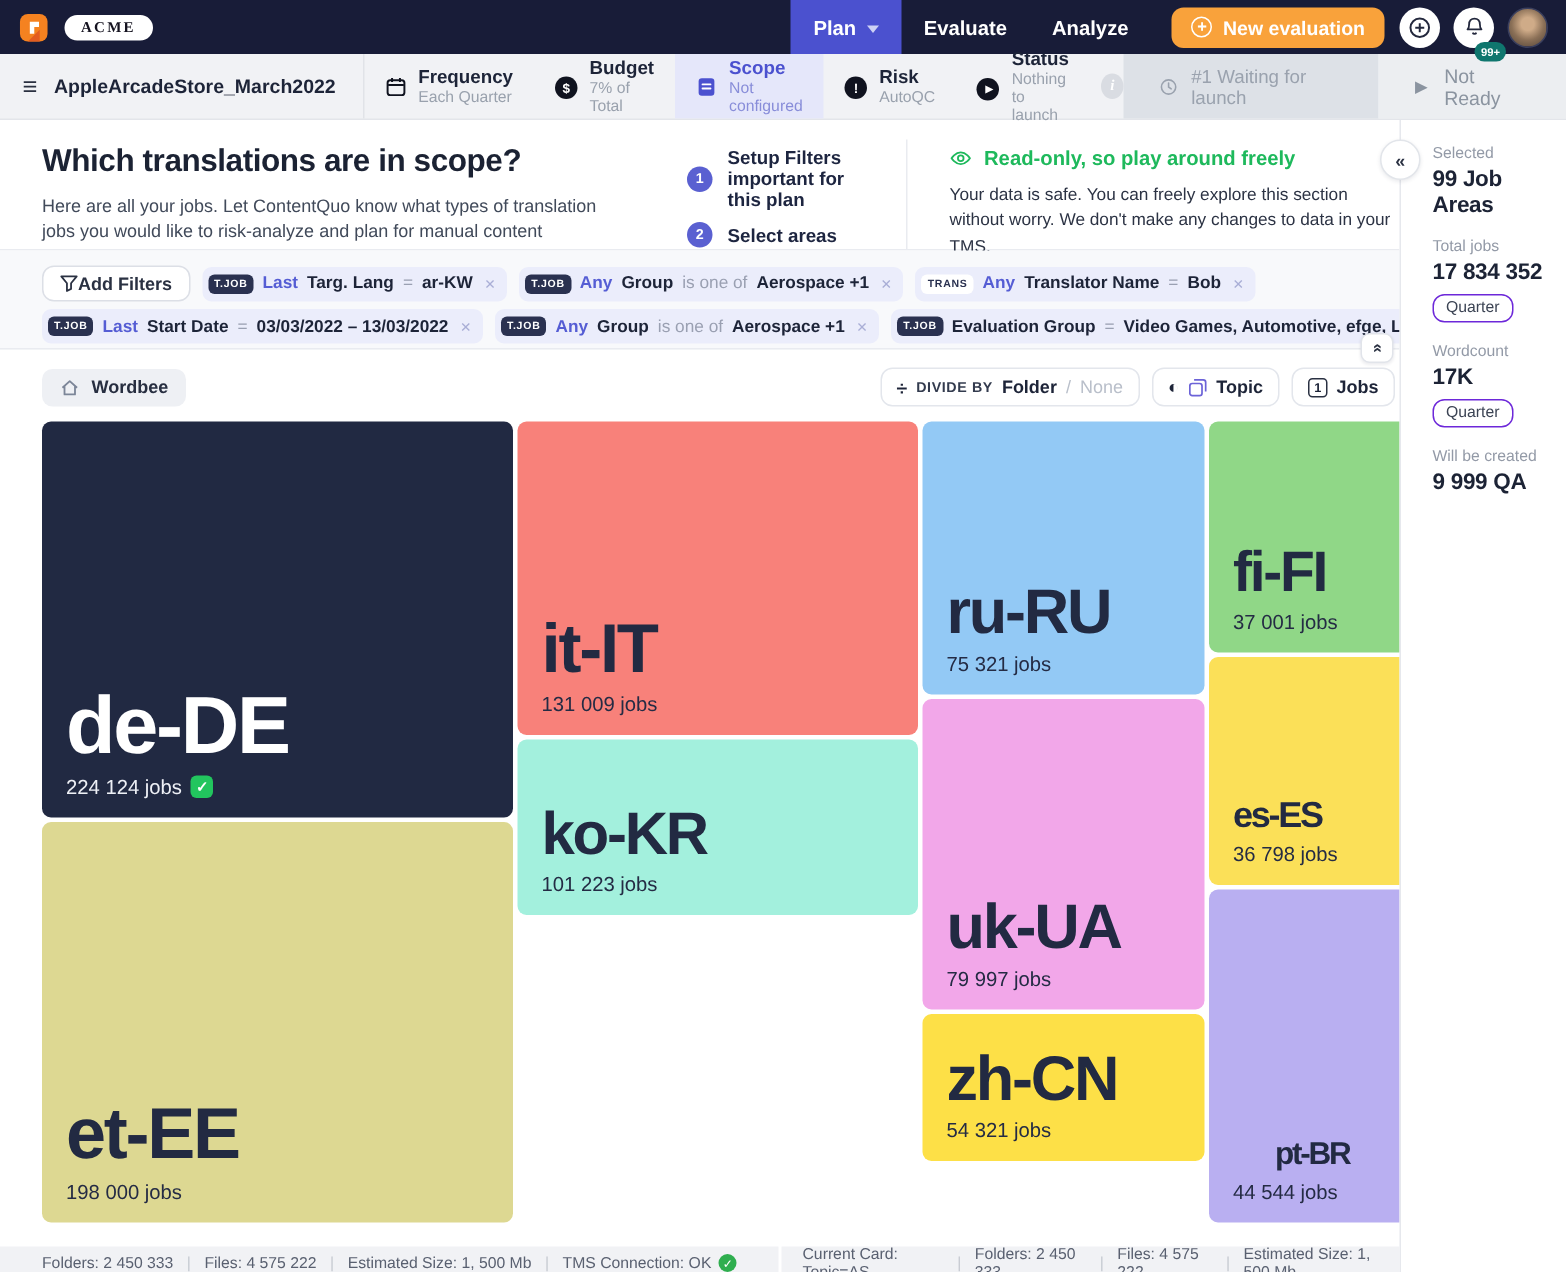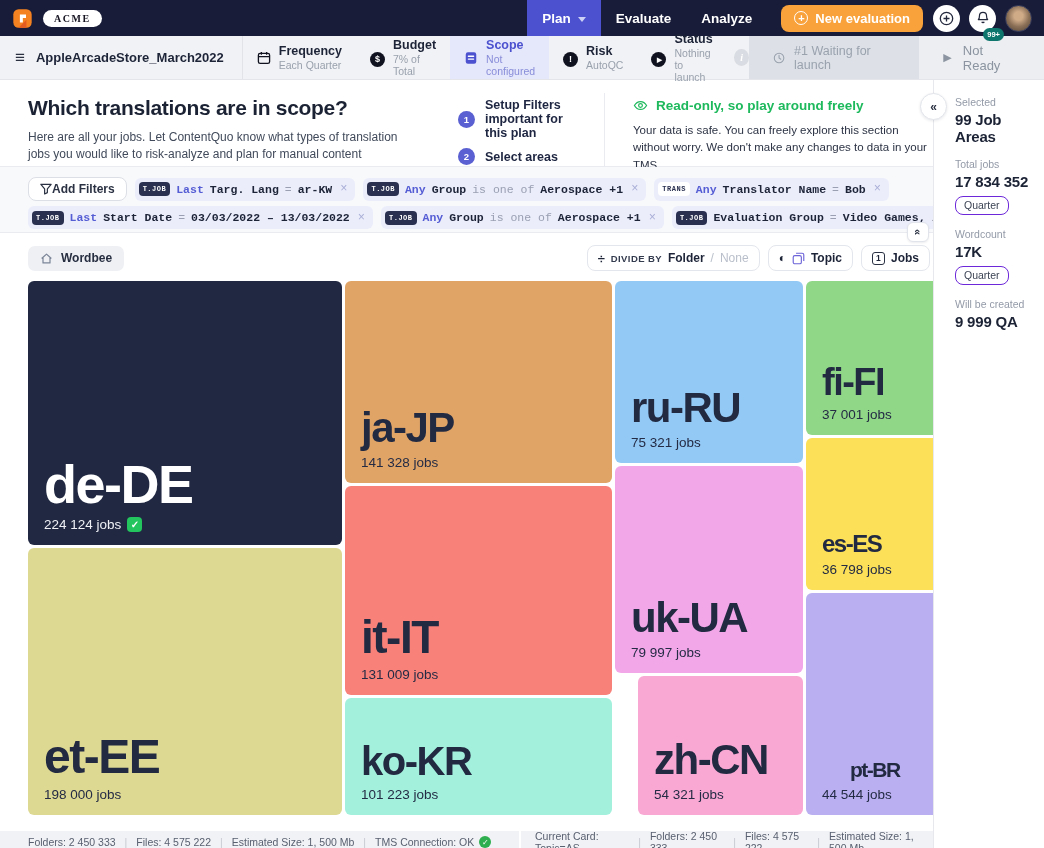--- a/index.html
+++ b/index.html
@@ -55,21 +55,21 @@
   .step-num { width:17px; height:17px; border-radius:50%; background:#5a60d1; color:#fff; font-size:9.5px; font-weight:bold; display:inline-flex; align-items:center; justify-content:center; flex:none; }
   .step-label { font-size:12.5px; font-weight:bold; color:#1d2540; }
   .readonly { margin-left:28px; padding:5px 0 0 28px; border-left:1px solid #e9ebf0; width:330px; }
   .ro-title { display:flex; align-items:center; gap:8px; color:#1eb95c; font-size:13.5px; font-weight:bold; }
   .ro-desc { margin-top:9px; font-size:11.5px; color:#2c3344; line-height:1.5; width:300px; }
 
   
   .filters { background:#f8f9fb; border-bottom:1px solid #e9ebf0; padding:10px 0 0 28px; height:66px; position:relative; }
   .chip-row { display:flex; align-items:center; gap:8px; margin-bottom:5px; }
   .add-filters { display:inline-flex; align-items:center; gap:0; height:24px; padding:0 11px; background:#fff; border:1px solid #dcdfe6; border-radius:8px; font-size:12px; font-weight:bold; color:#2a3142; font-family:inherit; cursor:pointer; }
-  .chip { display:inline-flex; align-items:center; gap:6px; height:23px; padding:0 8px 0 4px; background:#ebedfb; border-radius:6px; font-size:11.5px; color:#1d2438; white-space:nowrap;font-family:Liberation Mono, monospace; }
+  .chip { display:inline-flex; align-items:center; gap:6px; height:23px; padding:0 8px 0 4px; background:#ebedfb; border-radius:6px; font-size:11.5px; color:#1d2438; white-space:nowrap; }
   .chip-badge { font-size:7px; font-weight:bold; letter-spacing:.5px; padding:3px 4px; border-radius:4px; background:#2a3150; color:#fff; }
   .chip-badge.trans { background:#fff; color:#2a3150; }
   .chip-mod { color:#555dd4; font-weight:bold; }
   .chip-field { font-weight:bold; }
   .chip-op { color:#9aa0b2; }
   .chip-val { font-weight:bold; }
   .chip-close { color:#a9aed6; font-size:12px; margin-left:2px; cursor:pointer; }
   .collapse-up { position:absolute; right:4px; bottom:-10px; width:22px; height:20px; background:#fff; border:1px solid #e1e4ea; border-radius:6px; box-shadow:0 1px 2px rgba(20,30,60,.08); display:flex; align-items:center; justify-content:center; cursor:pointer; z-index:5; }
   .collapse-up span { display:inline-block; transform:rotate(90deg); font-size:11px; font-weight:bold; color:#2a3142; }
 
@@ -375,26 +375,20 @@
                 </div>
               </div>
               <div class="tile" style="background: rgb(221, 216, 146); height: 267px;">
                 <div class="tile-code" style="font-size: 48px;">et-EE</div>
                 <div class="tile-jobs">
                   <span>198 000 jobs</span>
                 </div>
               </div>
             </div>
             <div class="tm-col" style="width: 267px;">
-              <div class="tile" style="background: rgb(224, 164, 103); height: 202px;">
-                <div class="tile-code" style="font-size: 42px;">ja-JP</div>
-                <div class="tile-jobs">
-                  <span>141 328 jobs</span>
-                </div>
-              </div>
               <div class="tile" style="background: rgb(248, 129, 122); height: 209px;">
                 <div class="tile-code" style="font-size: 46px;">it-IT</div>
                 <div class="tile-jobs">
                   <span>131 009 jobs</span>
                 </div>
               </div>
               <div class="tile" style="background: rgb(163, 240, 221); height: 117px;">
                 <div class="tile-code" style="font-size: 40px;">ko-KR</div>
                 <div class="tile-jobs">
                   <span>101 223 jobs</span>
@@ -407,21 +401,21 @@
                 <div class="tile-jobs">
                   <span>75 321 jobs</span>
                 </div>
               </div>
               <div class="tile" style="background: rgb(242, 167, 233); height: 207px;">
                 <div class="tile-code" style="font-size: 42px;">uk-UA</div>
                 <div class="tile-jobs">
                   <span>79 997 jobs</span>
                 </div>
               </div>
-              <div class="tile" style="background: #f9a8d4; height: 139px; margin-left: 23px;">
+              <div class="tile" style="background: #fde047; height: 98px;">
                 <div class="tile-code" style="font-size: 42px;">zh-CN</div>
                 <div class="tile-jobs">
                   <span>54 321 jobs</span>
                 </div>
               </div>
             </div>
             <div class="tm-col" style="width: 148px;">
               <div class="tile" style="background: rgb(144, 215, 135); height: 154px;">
                 <div class="tile-code" style="font-size: 38px;">fi-FI</div>
                 <div class="tile-jobs">

